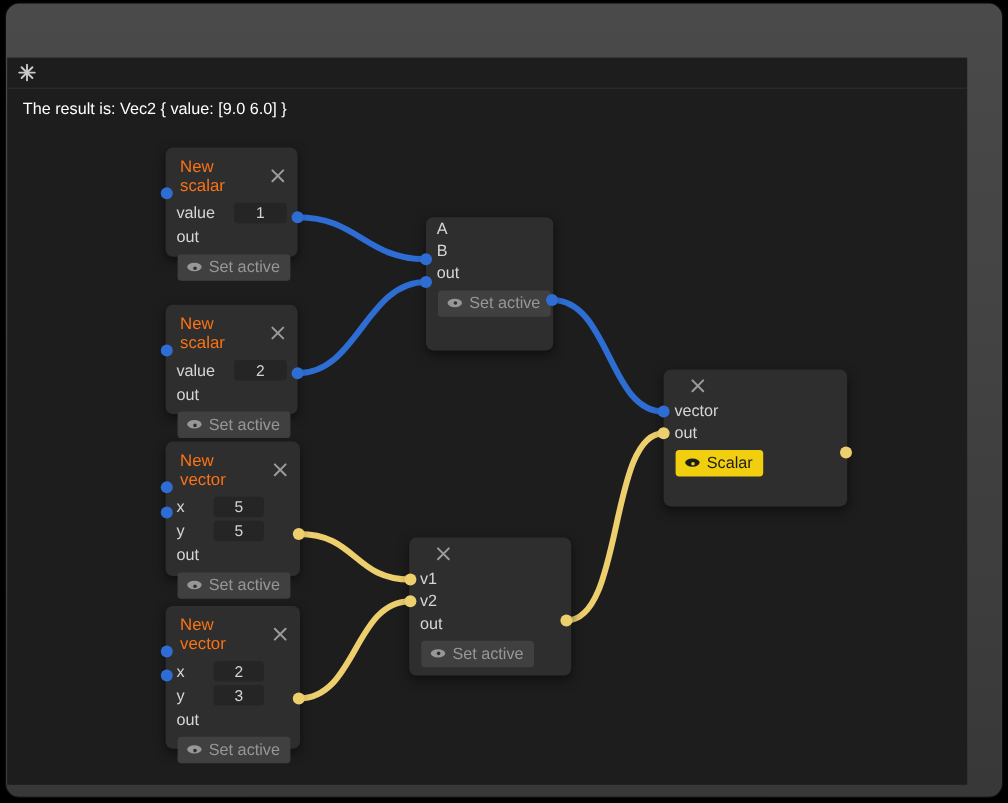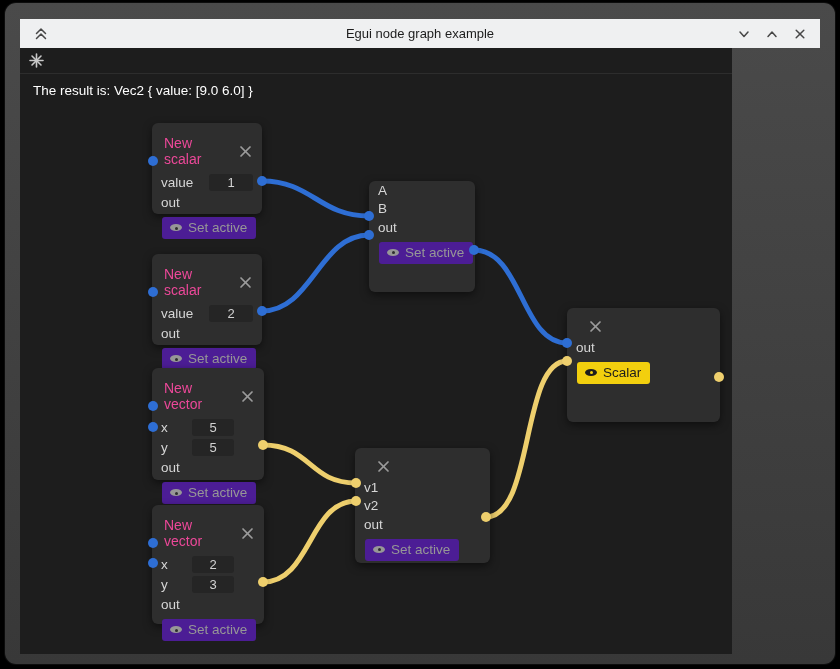--- a/index.html
+++ b/index.html
@@ -4,86 +4,61 @@
 <style>
   html,body{margin:0;padding:0;background:#000;width:840px;height:669px;overflow:hidden;
     font-family:"Liberation Sans","DejaVu Sans",sans-serif;-webkit-font-smoothing:antialiased;}
   .window{position:absolute;left:5px;top:3px;width:830px;height:661px;border-radius:11px;
     background:linear-gradient(#4a4a4a,#383838);box-shadow:0 0 0 1px #0d0d0d,0 4px 18px rgba(0,0,0,.6);}
   .titlebar{position:absolute;left:15px;top:16px;width:800px;height:29px;background:#eff0f1;
     display:flex;align-items:center;justify-content:center;}
   .titlebar .title{font-size:13px;color:#1d1d1d;}
   .tb-icon{position:absolute;top:7px;width:16px;height:15px;cursor:pointer;display:flex;align-items:center;justify-content:center;}
   .tb-icon svg{stroke:#474747;stroke-width:1.5;fill:none;stroke-linecap:round;stroke-linejoin:round;}
-  .content{position:absolute;left:15px;top:45px;width:712px;height:606px;background:#1d1d1d;overflow:hidden;}
+  .content{position:absolute;left:1px;top:45px;width:800px;height:606px;background:#1d1d1d;overflow:hidden;}
   .toolbar{position:absolute;left:0;top:0;width:100%;height:25px;border-bottom:1px solid #2d2d2d;}
   .menu-btn{position:absolute;left:9px;top:5px;width:16px;height:16px;cursor:pointer;}
   .menu-btn svg{stroke:#c9c9c9;stroke-width:1.6;stroke-linecap:round;}
   .result{position:absolute;left:13px;top:35px;font-size:13.5px;color:#ffffff;}
   svg.wires{position:absolute;left:0;top:0;pointer-events:none;}
   .wire{fill:none;stroke-width:5;stroke-linecap:round;}
   .wire.scalar{stroke:#2e6ed4;}
   .wire.vec2{stroke:#eecf6d;}
   .node{position:absolute;background:#2e2e2e;border-radius:6px;color:#d6d6d6;
     box-shadow:0 3px 9px rgba(0,0,0,.5);}
   .node-title{display:flex;align-items:center;justify-content:space-between;
-    padding:12px 10px 5px 12px;font-size:14px;color:#ec4899;cursor:move;}
+    padding:7px 10px 5px 12px;font-size:14px;color:#f97316;cursor:move;}
   .node-close{width:13px;height:13px;cursor:pointer;flex:none;margin-left:10px;}
   .node-close svg{stroke:#9b9b9b;stroke-width:1.7;stroke-linecap:round;}
   .rows{padding:0 9px;}
   .row{height:20px;display:flex;align-items:center;font-size:13.5px;color:#d6d6d6;}
   .tight .row{height:18.5px;}
   .lbl{flex:none;}
   .lbl.w-value{width:38px;}
   .lbl.w-xy{width:19px;}
   .valbox{background:#252525;border-radius:3px;height:17px;line-height:17px;
     text-align:center;font-size:13px;color:#d2d2d2;cursor:pointer;}
   .valbox.wide{width:46px;margin-left:10px;}
   .valbox.narrow{width:42px;margin-left:12px;}
-  .btn{display:inline-flex;align-items:center;gap:6px;background:#4c1d95;color:#979797;
+  .btn{display:inline-flex;align-items:center;gap:6px;background:#404040;color:#979797;
     border-radius:3px;padding:3px 9px 4px 8px;font-size:13.5px;margin:5px 0 0 10px;cursor:pointer;}
   .btn.active{background:#f2cf0e;color:#1c1c1c;}
   .eye{display:inline-block;width:12px;height:9px;position:relative;}
   .eye::before{content:"";position:absolute;left:0;top:1px;width:12px;height:7px;border-radius:50%;background:currentColor;}
   .eye::after{content:"";position:absolute;left:4.5px;top:3.5px;width:3px;height:3px;border-radius:50%;background:#2e2e2e;}
   .btn.active .eye::after{background:#f2cf0e;}
   .port{position:absolute;width:10px;height:10px;border-radius:50%;margin-left:-5px;margin-top:-5px;cursor:crosshair;}
   .port.scalar{background:#2e6ed4;}
   .port.vec2{background:#eecf6d;}
 </style>
 </head>
 <body>
 
 <div class="window">
 
-  <div class="titlebar">
-    <div class="tb-icon" style="left:13px;">
-      <svg width="14" height="14" viewBox="0 0 14 14">
-          <path d="M2.5 6.5 L7 2 L11.5 6.5"></path>
-          <path d="M2.5 11.5 L7 7 L11.5 11.5"></path>
-        </svg>
-    </div>
-    <span class="title">Egui node graph example</span>
-    <div class="tb-icon" style="right:68px;">
-      <svg width="14" height="14" viewBox="0 0 14 14">
-          <path d="M3 5 L7 9.5 L11 5"></path>
-        </svg>
-    </div>
-    <div class="tb-icon" style="right:40px;">
-      <svg width="14" height="14" viewBox="0 0 14 14">
-          <path d="M3 9.5 L7 5 L11 9.5"></path>
-        </svg>
-    </div>
-    <div class="tb-icon" style="right:12px;">
-      <svg width="14" height="14" viewBox="0 0 14 14">
-          <path d="M3.2 3.2 L10.8 10.8"></path>
-          <path d="M10.8 3.2 L3.2 10.8"></path>
-        </svg>
-    </div>
-  </div>
 
   <div class="content">
 
     <div class="toolbar">
       <div class="menu-btn">
         <svg width="15" height="15" viewBox="0 0 15 15">
           <path d="M7.5 1 L7.5 14"></path>
             <path d="M1 7.5 L14 7.5"></path>
           <path d="M3 3 L12 12"></path>
             <path d="M12 3 L3 12"></path>
@@ -173,20 +148,23 @@
     <div class="node tight" style="left:547px;top:260px;width:153px;height:114px;">
       <div class="node-title">
         <span class="node-close">
           <svg width="13" height="13" viewBox="0 0 13 13">
               <path d="M2 2 L11 11"></path>
               <path d="M11 2 L2 11"></path>
             </svg>
         </span>
       </div>
       <div class="rows">
+        <div class="row">
+          <span class="lbl">vector</span>
+        </div>
         <div class="row">
           <span class="lbl">out</span>
         </div>
       </div>
       <div class="btn active">
         <span class="eye"></span>
         <span>Scalar</span>
       </div>
     </div>
 

